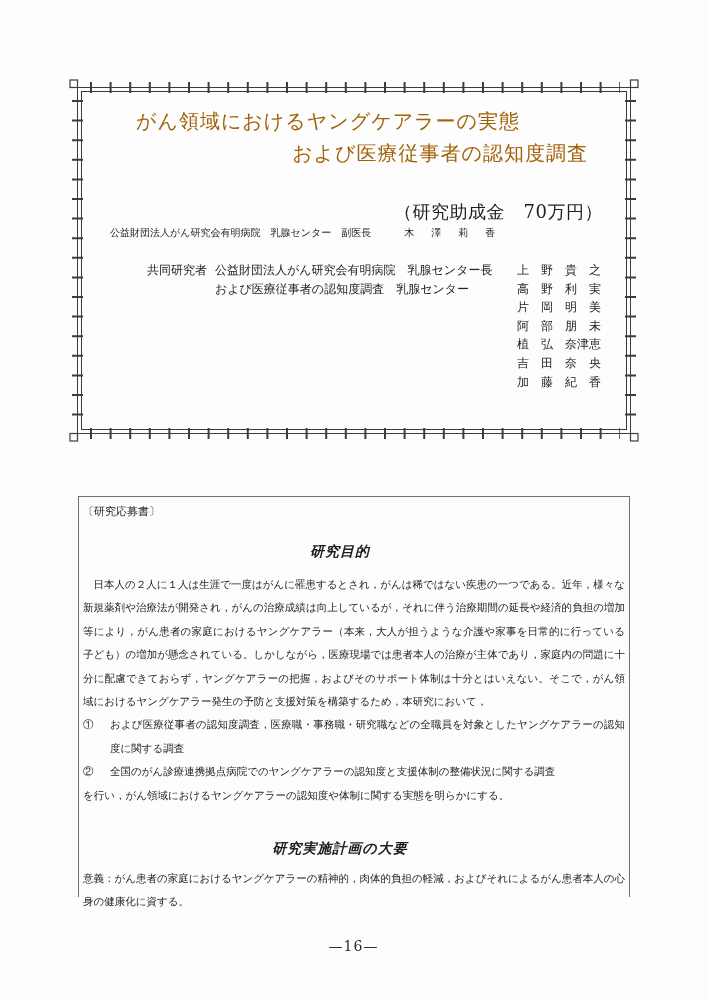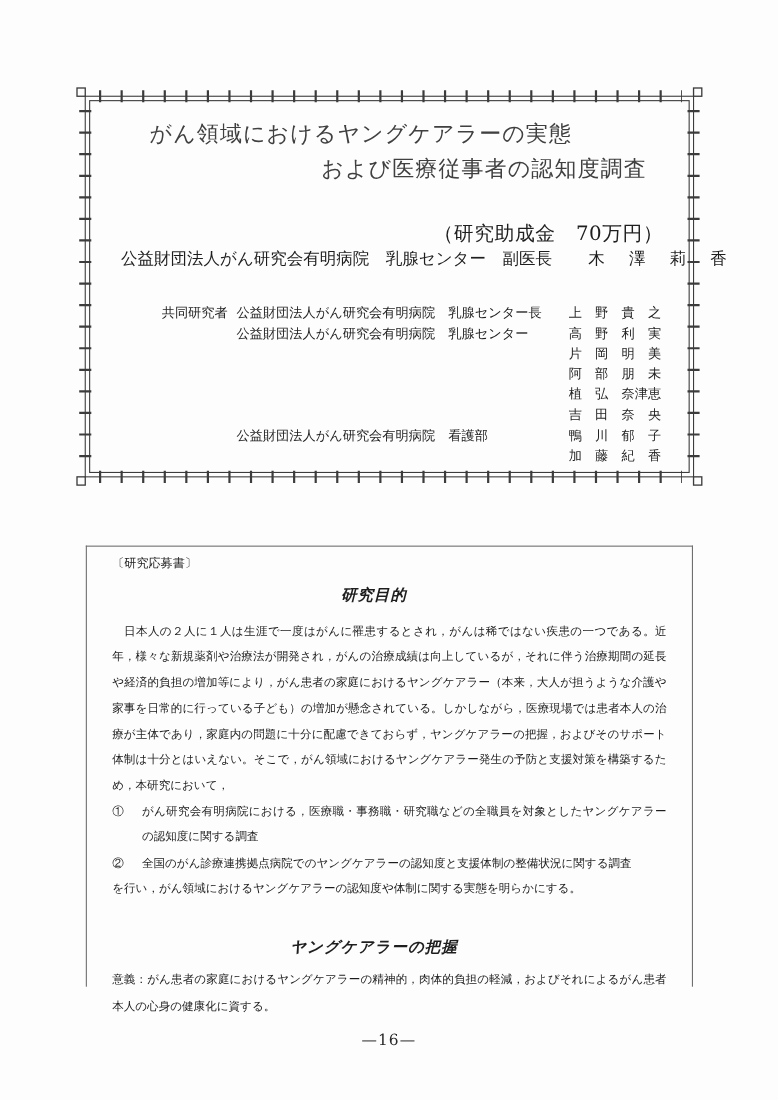--- a/index.html
+++ b/index.html
@@ -12,45 +12,45 @@
   }
   .page{position:relative;width:707px;height:1000px;background:#fdfdfd;overflow:hidden;}
 
   
   .title-frame{position:absolute;left:68px;top:78px;width:572px;height:365px;}
   .frame-svg{position:absolute;left:0;top:0;width:572px;height:365px;}
 
   .title-line{
     position:absolute;left:0;width:100%;box-sizing:border-box;
     padding-right:52px;text-align:center;
-    font-size:20px;letter-spacing:1px;color:#404040;
+    font-size:20px;letter-spacing:1px;color:#a16207;
   }
   .title-line.l1{top:30px;}
   .title-line.l2{top:62px;text-align:right;}
 
   .grant-note{position:absolute;top:122px;right:37px;font-size:18px;letter-spacing:.5px;}
-  .pi-line{position:absolute;top:148px;left:42px;font-size:15px;white-space:nowrap;}
+  .pi-line{position:absolute;top:148px;left:42px;font-size:10px;white-space:nowrap;}
   .pi-name{margin-left:33px;letter-spacing:3.5px;}
   .pi-education{position:absolute;top:174px;right:10px;font-size:10.5px;color:#2a2a2a;}
 
-  .co-block{position:absolute;top:197px;left:0;width:100%;}
+  .co-block{position:absolute;top:183px;left:0;width:100%;}
   .co-row{display:flex;height:18.6px;font-size:12px;line-height:18.6px;white-space:nowrap;}
   .co-label{width:68px;margin-left:79px;}
   .co-affiliation{width:302px;}
   .co-name{width:120px;}
 
   
   .app-box{
     position:absolute;left:78px;top:496px;width:552px;height:401px;
     box-sizing:border-box;border:1px solid #6f6f6f;border-bottom:none;
-    padding:0 23px;background:transparent;
+    padding:0 4px;background:transparent;
   }
   .app-label{padding-top:7px;font-size:11px;line-height:16px;}
   .section-heading{
-    margin-top:10px;text-align:center;box-sizing:border-box;padding-right:28px;
+    margin-top:20px;text-align:center;box-sizing:border-box;padding-right:28px;
     font-size:14px;line-height:22px;font-weight:bold;font-style:italic;letter-spacing:1px;
   }
   .section-heading.plan{margin-top:30px;}
   .body-par{
     margin:11px 0 0 0;font-size:10.5px;line-height:23.4px;
     text-align:justify;color:#1c1c1c;
   }
   .body-par.closing{margin:0;}
   .body-par.plan-par{margin-top:8px;}
   .list-item{display:flex;font-size:10.5px;line-height:23.4px;}
@@ -95,21 +95,21 @@
     </div>
 
     <div class="co-block">
       <div class="co-row">
         <span class="co-label">共同研究者</span>
         <span class="co-affiliation">公益財団法人がん研究会有明病院　乳腺センター長</span>
         <span class="co-name">上　野　貴　之</span>
       </div>
       <div class="co-row">
         <span class="co-label"></span>
-        <span class="co-affiliation">公益財団法人がん研究会有明病院　乳腺センター</span>
+        <span class="co-affiliation">および医療従事者の認知度調査　乳腺センター</span>
         <span class="co-name">高　野　利　実</span>
       </div>
       <div class="co-row">
         <span class="co-label"></span>
         <span class="co-affiliation"></span>
         <span class="co-name">片　岡　明　美</span>
       </div>
       <div class="co-row">
         <span class="co-label"></span>
         <span class="co-affiliation"></span>
@@ -120,49 +120,44 @@
         <span class="co-affiliation"></span>
         <span class="co-name">植　弘　奈津恵</span>
       </div>
       <div class="co-row">
         <span class="co-label"></span>
         <span class="co-affiliation"></span>
         <span class="co-name">吉　田　奈　央</span>
       </div>
       <div class="co-row">
         <span class="co-label"></span>
-        <span class="co-affiliation">公益財団法人がん研究会有明病院　看護部</span>
-        <span class="co-name">鴨　川　郁　子</span>
-      </div>
-      <div class="co-row">
-        <span class="co-label"></span>
         <span class="co-affiliation"></span>
         <span class="co-name">加　藤　紀　香</span>
       </div>
     </div>
   </div>
 
   <div class="app-box">
     <div class="app-label">〔研究応募書〕</div>
 
     <div class="section-heading">研究目的</div>
 
     <p class="body-par">　日本人の２人に１人は生涯で一度はがんに罹患するとされ，がんは稀ではない疾患の一つである。近年，様々な新規薬剤や治療法が開発され，がんの治療成績は向上しているが，それに伴う治療期間の延長や経済的負担の増加等により，がん患者の家庭におけるヤングケアラー（本来，大人が担うような介護や家事を日常的に行っている子ども）の増加が懸念されている。しかしながら，医療現場では患者本人の治療が主体であり，家庭内の問題に十分に配慮できておらず，ヤングケアラーの把握，およびそのサポート体制は十分とはいえない。そこで，がん領域におけるヤングケアラー発生の予防と支援対策を構築するため，本研究において，</p>
 
     <div class="list-item">
       <span class="item-marker">①</span>
-      <div class="item-text">がん研究会有明病院における，医療職・事務職・研究職などの全職員を対象としたヤングケアラーの認知度に関する調査</div>
+      <div class="item-text">および医療従事者の認知度調査，医療職・事務職・研究職などの全職員を対象としたヤングケアラーの認知度に関する調査</div>
     </div>
     <div class="list-item">
       <span class="item-marker">②</span>
       <div class="item-text">全国のがん診療連携拠点病院でのヤングケアラーの認知度と支援体制の整備状況に関する調査</div>
     </div>
 
     <p class="body-par closing">を行い，がん領域におけるヤングケアラーの認知度や体制に関する実態を明らかにする。</p>
 
-    <div class="section-heading plan">ヤングケアラーの把握</div>
+    <div class="section-heading plan">研究実施計画の大要</div>
 
     <p class="body-par plan-par">意義：がん患者の家庭におけるヤングケアラーの精神的，肉体的負担の軽減，およびそれによるがん患者本人の心身の健康化に資する。</p>
   </div>
 
   <div class="page-number">—16—</div>
 
 </div>
 
 </body></html>

